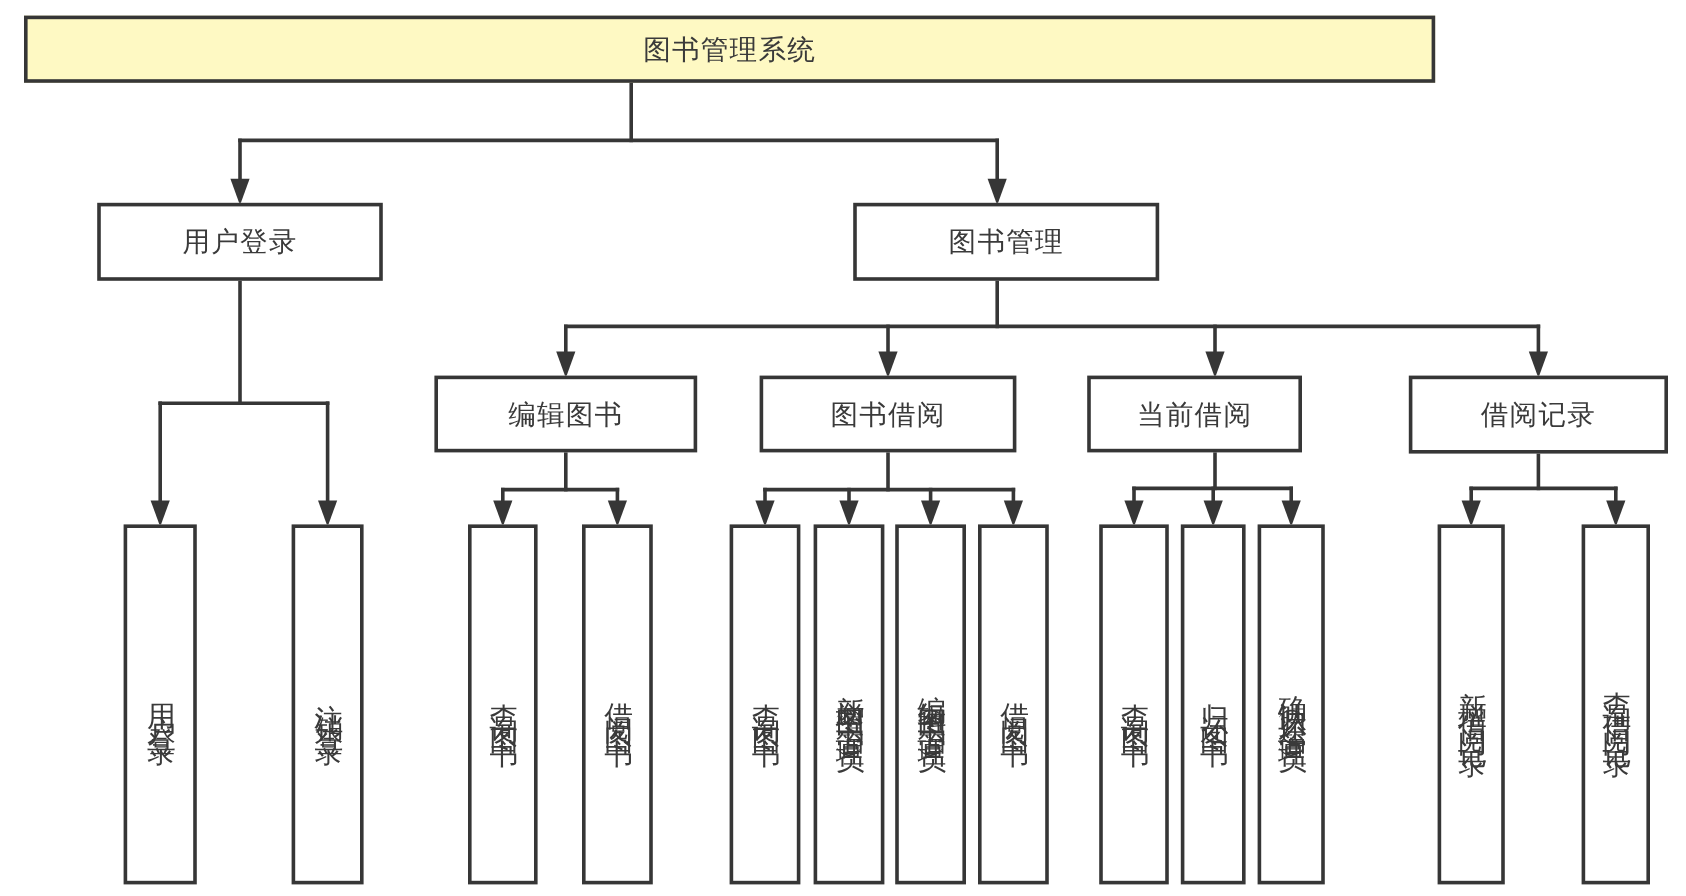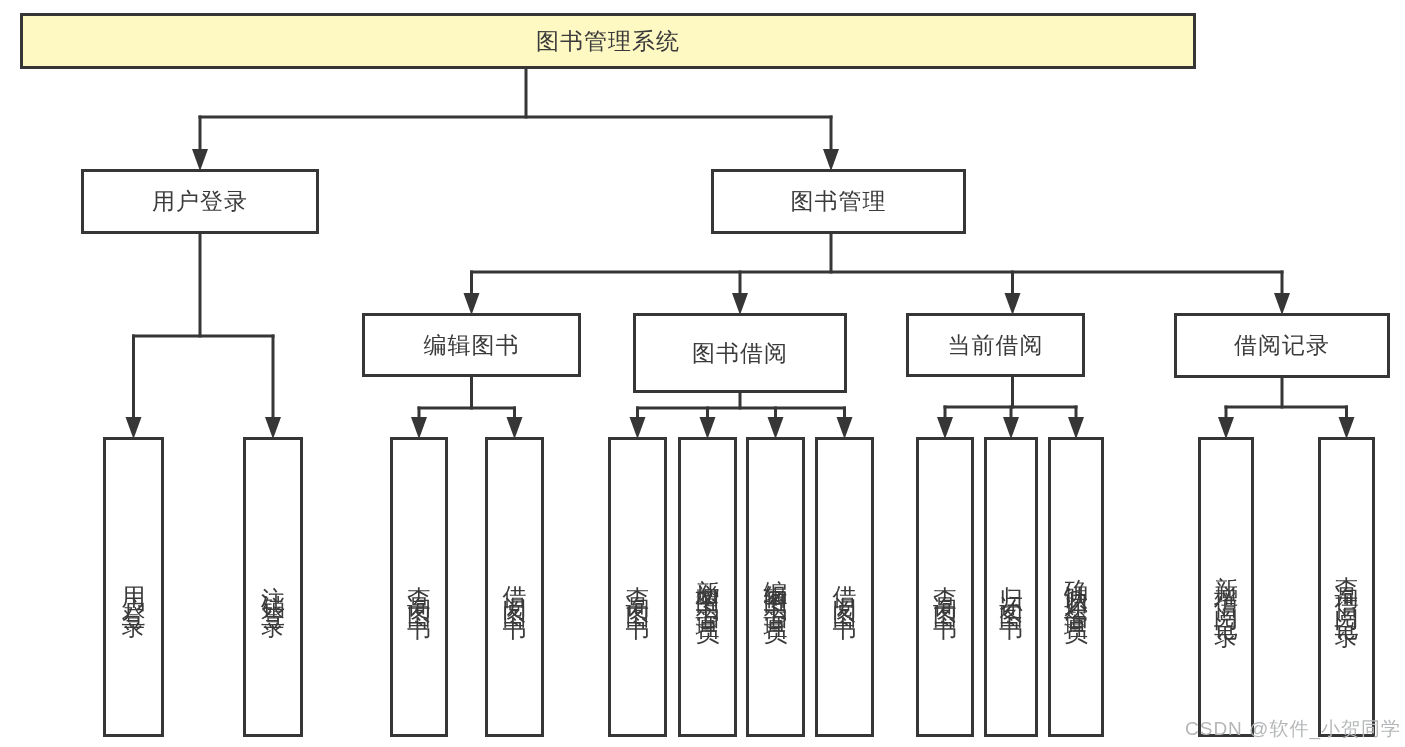--- a/index.html
+++ b/index.html
@@ -118,21 +118,21 @@
       </div>
       <div class="node h" style="left: 81px; top: 169px; width: 238px; height: 65px; border-color: rgb(54, 54, 54); background: rgb(255, 255, 255); color: rgb(58, 58, 58);">
         <span class="label">用户登录</span>
       </div>
       <div class="node h" style="left: 711px; top: 169px; width: 255px; height: 65px; border-color: rgb(54, 54, 54); background: rgb(255, 255, 255); color: rgb(58, 58, 58);">
         <span class="label">图书管理</span>
       </div>
       <div class="node h" style="left: 362px; top: 313px; width: 219px; height: 64px; border-color: rgb(54, 54, 54); background: rgb(255, 255, 255); color: rgb(58, 58, 58);">
         <span class="label">编辑图书</span>
       </div>
-      <div class="node h" style="left: 633px; top: 313px; width: 214px; height: 80px; border-color: rgb(54, 54, 54); background: rgb(255, 255, 255); color: rgb(58, 58, 58);">
+      <div class="node h" style="left: 633px; top: 313px; width: 214px; height: 64px; border-color: rgb(54, 54, 54); background: rgb(255, 255, 255); color: rgb(58, 58, 58);">
         <span class="label">图书借阅</span>
       </div>
       <div class="node h" style="left: 906px; top: 313px; width: 179px; height: 64px; border-color: rgb(54, 54, 54); background: rgb(255, 255, 255); color: rgb(58, 58, 58);">
         <span class="label">当前借阅</span>
       </div>
       <div class="node h" style="left: 1174px; top: 313px; width: 216px; height: 65px; border-color: rgb(54, 54, 54); background: rgb(255, 255, 255); color: rgb(58, 58, 58);">
         <span class="label">借阅记录</span>
       </div>
       <div class="node v" style="left: 103px; top: 437px; width: 61px; height: 300px; border-color: rgb(54, 54, 54); background: rgb(255, 255, 255); color: rgb(58, 58, 58);">
         <span class="label" style="letter-spacing: 10px;">用户登录</span>
@@ -167,14 +167,13 @@
       <div class="node v" style="left: 1048px; top: 437px; width: 56px; height: 300px; border-color: rgb(54, 54, 54); background: rgb(255, 255, 255); color: rgb(58, 58, 58);">
         <span class="label" style="letter-spacing: 6px;">确认归还（管理员）</span>
       </div>
       <div class="node v" style="left: 1198px; top: 437px; width: 56px; height: 300px; border-color: rgb(54, 54, 54); background: rgb(255, 255, 255); color: rgb(58, 58, 58);">
         <span class="label" style="letter-spacing: 10px;">新增借阅记录</span>
       </div>
       <div class="node v" style="left: 1318px; top: 437px; width: 57px; height: 300px; border-color: rgb(54, 54, 54); background: rgb(255, 255, 255); color: rgb(58, 58, 58);">
         <span class="label" style="letter-spacing: 10px;">查询借阅记录</span>
       </div>
     </div>
-  <div id="watermark" style="left: 1185px; top: 716px; color: rgb(180, 182, 184);">CSDN @软件_小贺同学</div>
 </div>
 
 </body></html>

